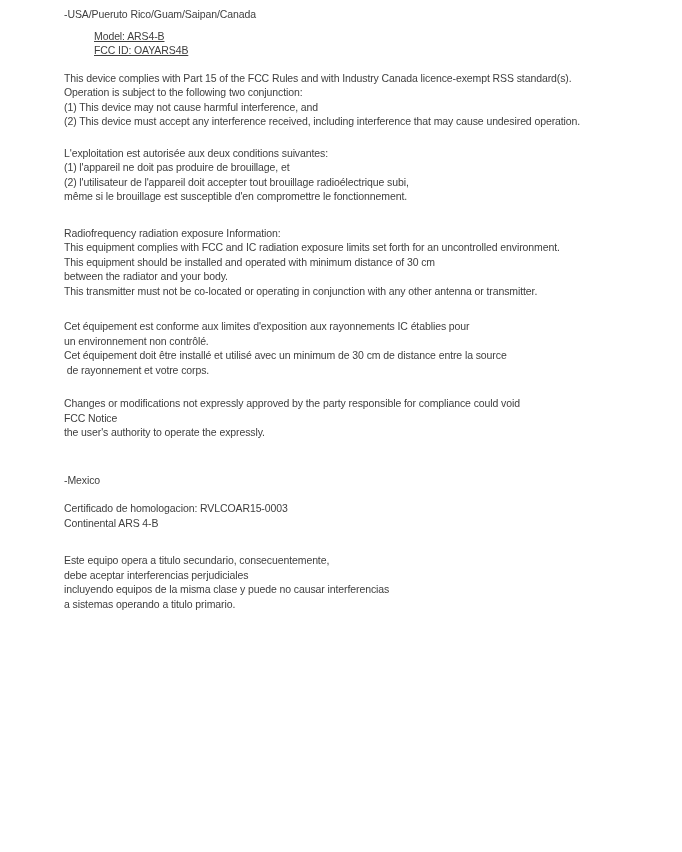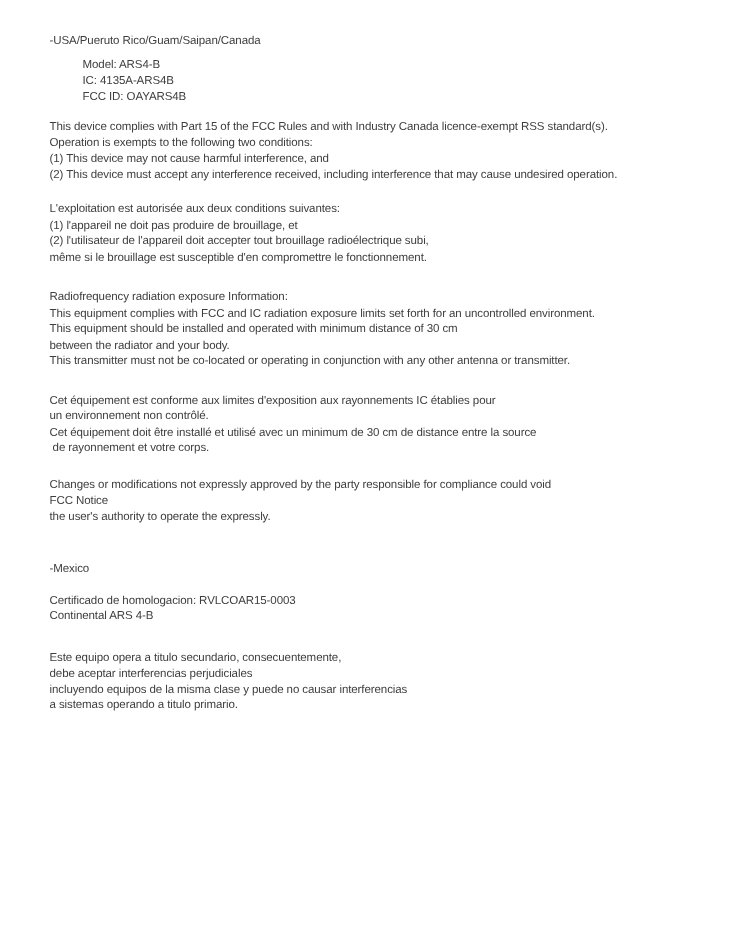--- a/index.html
+++ b/index.html
@@ -10,61 +10,59 @@
     width: 682px;
     height: 852px;
     overflow: hidden;
     font-family: "Liberation Sans", "DejaVu Sans", sans-serif;
   }
   .page {
     width: 682px;
     height: 640px;
     background: #ffffff;
     padding-top: 7px;
-    padding-left: 45px;
+    padding-left: 64px;
     padding-right: 10px;
     color: #3e3e3e;
     font-size: 10.5px;
     line-height: 14.5px;
     letter-spacing: -0.1px;
-    margin-top: 23px;
   }
   .line {
     white-space: pre;   
   }
   .block { margin: 0; }
   .region-header { margin-bottom: 7px; }
-  .device-ids { margin-left: 30px; margin-bottom: 13px; }
+  .device-ids { margin-left: 30px; margin-bottom: 13px; text-decoration: underline; }
   .fcc-en { margin-bottom: 17px; }
   .ic-fr { margin-bottom: 22px; }
   .italic { }
   .rf-en { margin-bottom: 21px; }
   .rf-fr { margin-bottom: 19px; }
   .fcc-notice { margin-bottom: 33px; }
   .mexico-header { margin-bottom: 14px; }
   .mexico-cert { margin-bottom: 23px; }
 </style>
 </head>
 <body>
 
 <div class="page">
 
   <div class="block region-header">
     <div class="line">-USA/Pueruto Rico/Guam/Saipan/Canada</div>
   </div>
 
   <div class="block device-ids">
     <div class="line">Model: ARS4-B</div>
-    <div class="line">IC: 4135A-ARS4B</div>
     <div class="line">FCC ID: OAYARS4B</div>
   </div>
 
   <div class="block fcc-en">
     <div class="line">This device complies with Part 15 of the FCC Rules and with Industry Canada licence-exempt RSS standard(s).</div>
-    <div class="line">Operation is exempts to the following two conditions:</div>
+    <div class="line">Operation is subject to the following two conjunction:</div>
     <div class="line">(1) This device may not cause harmful interference, and</div>
     <div class="line">(2) This device must accept any interference received, including interference that may cause undesired operation.</div>
   </div>
 
   <div class="block ic-fr">
     <div class="line">L'exploitation est autorisée aux deux conditions suivantes:</div>
     <div class="line">(1) l'appareil ne doit pas produire de brouillage, et</div>
     <div class="line">(2) l'utilisateur de l'appareil doit accepter tout brouillage radioélectrique subi,</div>
     <div class="line">même si le brouillage est susceptible d'en compromettre le fonctionnement.</div>
   </div>

